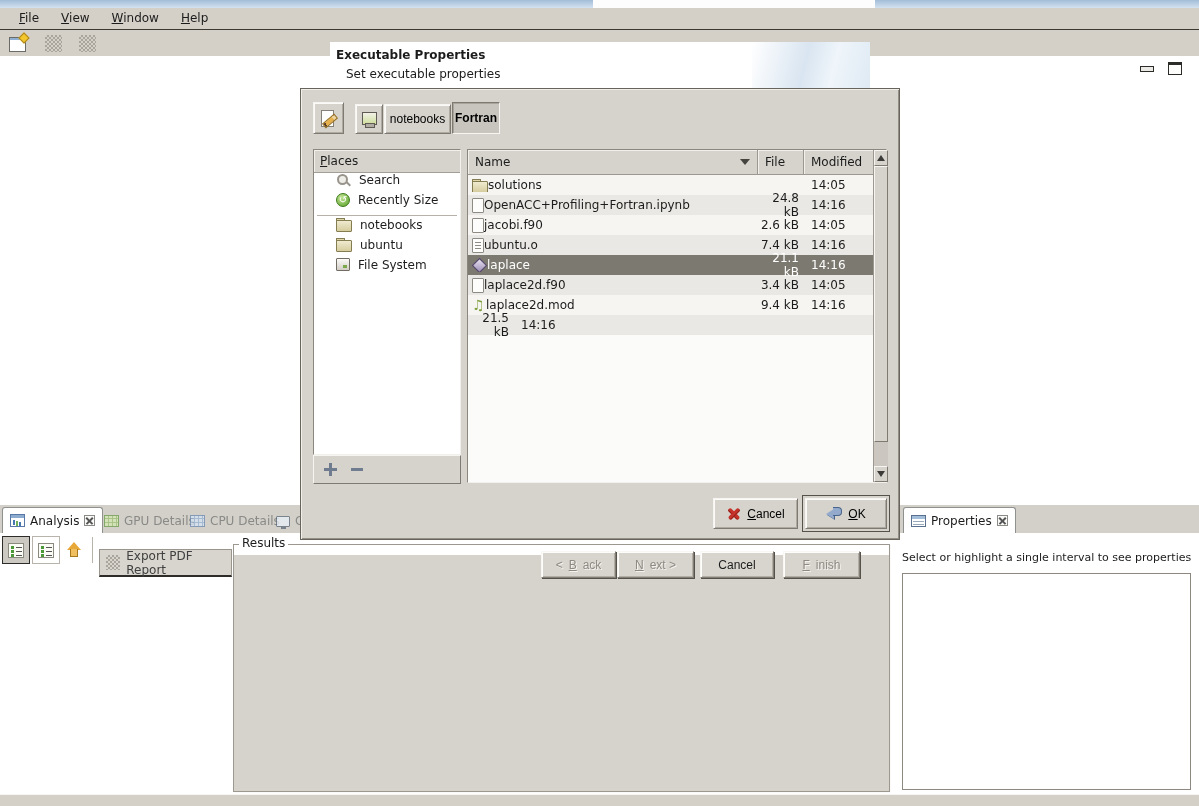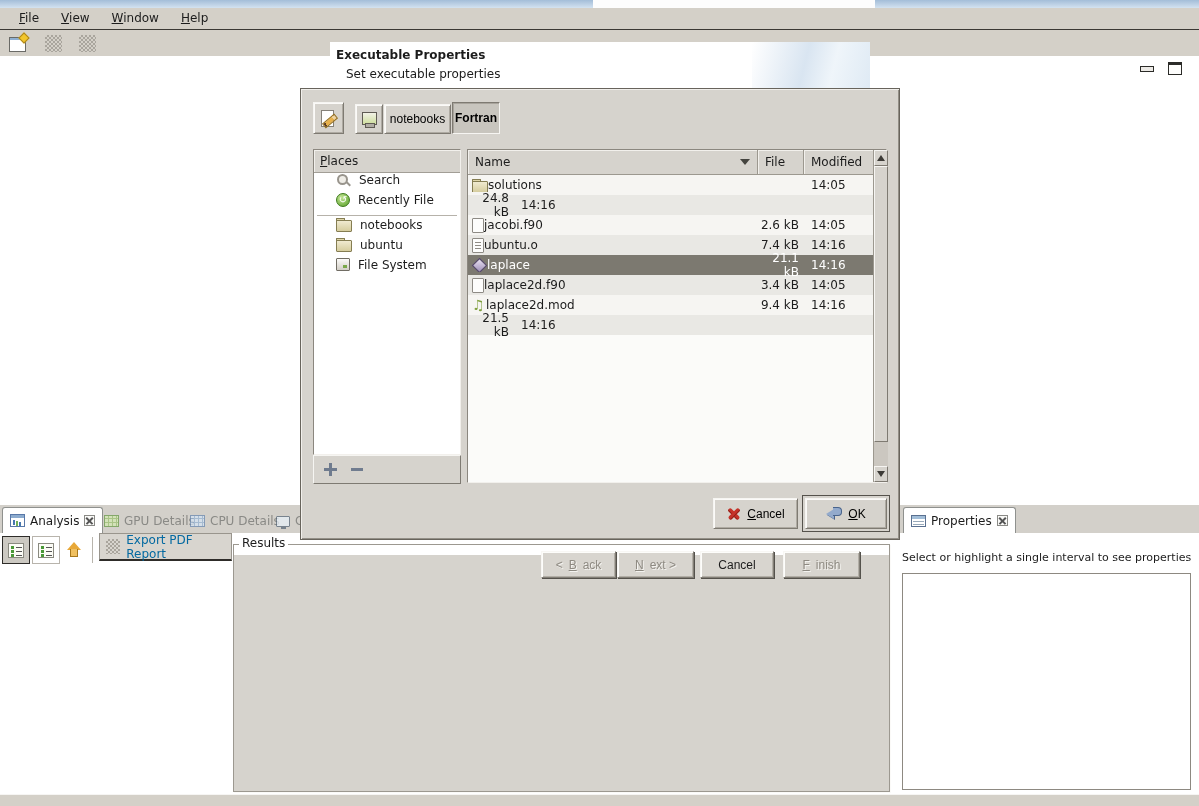--- a/index.html
+++ b/index.html
@@ -65,21 +65,21 @@
 .icon-proptable::before{content:"";position:absolute;left:0;top:0;right:0;height:3px;background:#a2bed8}
 .icon-proptable::after{content:"";position:absolute;left:1px;top:5px;width:11px;height:1px;background:#9ab;box-shadow:0 3px 0 #9ab}
 
 
 .analysis-body{position:absolute;left:0;top:533px;width:232px;height:261px;background:#fff;z-index:5}
 .aview-toolbar{position:absolute;left:0;top:0;width:232px;height:34px;background:#fff;display:flex;align-items:flex-start}
 .tbtn{display:inline-flex;align-items:center;justify-content:center;width:28px;height:28px;margin-top:3px;border:1px solid transparent}
 .tbtn.pressed{border:1px solid #2e2c29;background:#ccc9c2}
 .tbtn.raised{border:1px solid #b8b4ac}
 .tb-sep{width:1px;height:26px;background:#b8b4ac;margin:4px 6px 0 4px}
-.export-btn{display:inline-flex;align-items:center;gap:6px;margin-top:0;width:133px;height:28px;background:#d8d5cf;border:1px solid #99958d;border-bottom:2px solid #2e2c29;padding-left:6px;color:#0369a1;font-size:12px}
+.export-btn{display:inline-flex;align-items:center;gap:6px;margin-top:16px;width:133px;height:28px;background:#d8d5cf;border:1px solid #99958d;border-bottom:2px solid #2e2c29;padding-left:6px;color:#404040;font-size:12px}
 .icon-list{position:relative;width:16px;height:15px;background:#fcfcf6;border:1px solid #8a8a80}
 .icon-list::before{content:"";position:absolute;left:2px;top:2px;width:3px;height:3px;background:#4a9838;box-shadow:0 4px 0 #4a9838,0 8px 0 #4a9838}
 .icon-list::after{content:"";position:absolute;left:7px;top:3px;width:6px;height:1px;background:#555;box-shadow:0 4px 0 #555,0 8px 0 #555}
 .icon-uparrow{position:relative;width:14px;height:16px}
 .icon-uparrow::before{content:"";position:absolute;left:0;top:0;border-left:7px solid transparent;border-right:7px solid transparent;border-bottom:8px solid #e8a838}
 .icon-uparrow::after{content:"";position:absolute;left:3px;top:7px;width:6px;height:7px;background:#f0c060;border:1px solid #a8781c;border-top:none}
 .icon-export{width:15px;height:15px}
 
 
 .props-body{position:absolute;left:896px;top:533px;width:303px;height:261px;background:#fff;z-index:5}
@@ -286,21 +286,21 @@
     <div class="places">
       <div class="places-header">
           <span><u>P</u>laces</span>
         </div>
       <div class="place-item">
         <span class="ficon" data-icon="search"></span>
         <span>Search</span>
       </div>
       <div class="place-item">
         <span class="ficon" data-icon="recent"></span>
-        <span>Recently File</span>
+        <span>Recently Size</span>
       </div>
       <div class="place-sep"></div>
       <div class="place-item">
         <span class="ficon" data-icon="folder"></span>
         <span>notebooks</span>
       </div>
       <div class="place-item">
         <span class="ficon" data-icon="folder"></span>
         <span>ubuntu</span>
       </div>
@@ -330,20 +330,24 @@
       <div class="fl-rows">
         <div class="file-row" data-selected="false">
           <span class="cell-name">
               <span class="ficon" data-icon="folder"></span>
               <span>solutions</span>
             </span>
           <span class="cell-size"></span>
           <span class="cell-mod">14:05</span>
         </div>
         <div class="file-row" data-selected="false">
+          <span class="cell-name">
+              <span class="ficon" data-icon="file"></span>
+              <span>OpenACC+Profiling+Fortran.ipynb</span>
+            </span>
           <span class="cell-size">24.8 kB</span>
           <span class="cell-mod">14:16</span>
         </div>
         <div class="file-row" data-selected="false">
           <span class="cell-name">
               <span class="ficon" data-icon="file"></span>
               <span>jacobi.f90</span>
             </span>
           <span class="cell-size">2.6 kB</span>
           <span class="cell-mod">14:05</span>

